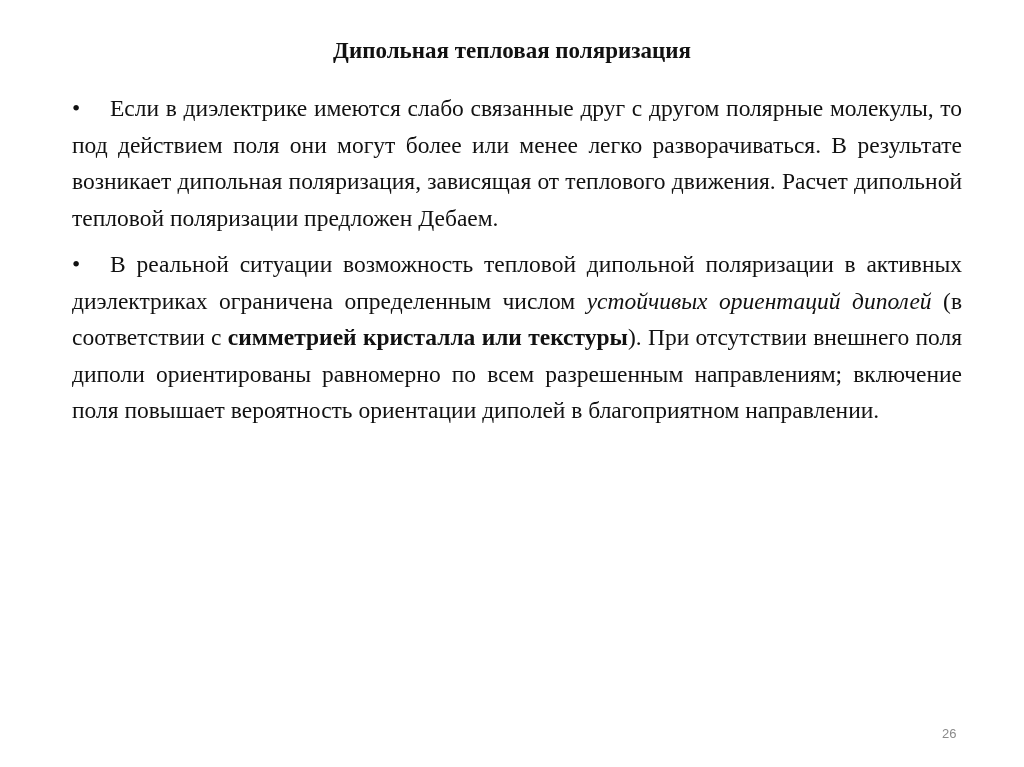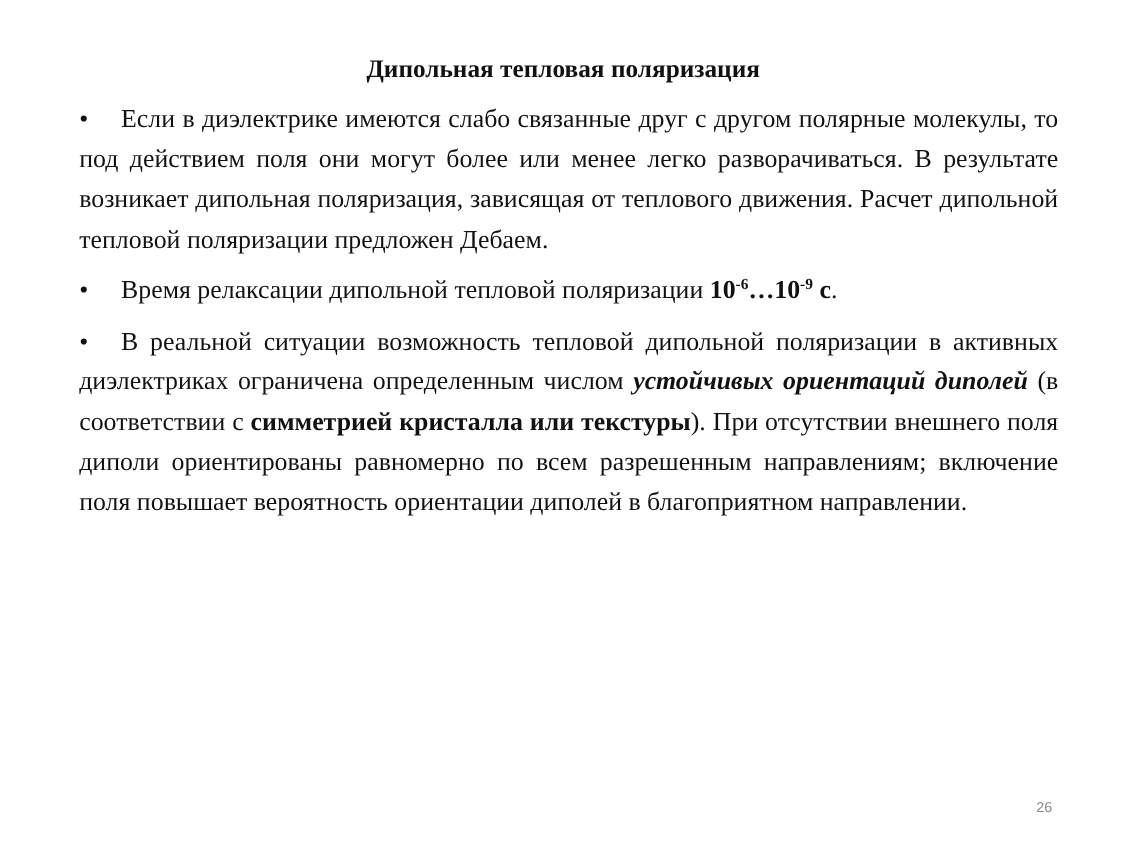--- a/index.html
+++ b/index.html
@@ -1,41 +1,38 @@
 <!DOCTYPE html>
 <html><head>
 <meta charset="utf-8">
 <style>
   html, body { margin: 0; padding: 0; background: #ffffff; }
   body { width: 1024px; height: 767px; position: relative; overflow: hidden;
          font-family: "Liberation Serif", "DejaVu Serif", serif; color: #111111; }
   .slide { position: absolute; left: 0; top: 0; width: 1024px; height: 767px; background: #ffffff; }
   .title { position: absolute; left: 0; width: 1024px; top: 36px; text-align: center;
-           font-weight: bold; font-size: 23px; line-height: 30px; margin-top: 12px; }
+           font-weight: bold; font-size: 23px; line-height: 30px; }
   .body { position: absolute; left: 72px; top: 90px; width: 906px; font-size: 23.5px; line-height: 36.5px; }
   .para { margin: 0 16px 10px 0; text-align: justify; text-align-last: left; }
   .bullet { display: inline-block; width: 38px; }
   .b { font-weight: bold; }
-  .bi { font-weight: bold; font-style: italic; }
+  .bi { font-weight: normal; font-style: italic; }
   sup { font-size: 14px; line-height: 0; vertical-align: 8px; }
   .page-num { position: absolute; left: 942px; top: 726px; font-family: "Liberation Sans", sans-serif;
               font-size: 13px; color: #8a8a8a; text-align: center; }
 </style>
 </head>
 <body>
 
 <div class="slide">
   <div class="title">Дипольная тепловая поляризация</div>
 
   <div class="body">
     <p class="para">
       <span class="bullet">•</span><span>Если в диэлектрике имеются слабо связанные друг с другом полярные молекулы, то под действием поля они могут более или менее легко разворачиваться. В результате возникает дипольная поляризация, зависящая от теплового движения. Расчет дипольной тепловой поляризации предложен Дебаем.</span>
     </p>
     <p class="para">
-      <span class="bullet">•</span><span>Время релаксации дипольной тепловой поляризации </span><span class="b"><span>10</span><sup>-6</sup><span>…</span><span>10</span><sup>-9</sup><span> с</span></span><span>.</span>
-    </p>
-    <p class="para">
       <span class="bullet">•</span><span>В реальной ситуации возможность тепловой дипольной поляризации в активных диэлектриках ограничена определенным числом </span><span class="bi">устойчивых ориентаций диполей</span><span> (в соответствии с </span><span class="b">симметрией кристалла или текстуры</span><span>). При отсутствии внешнего поля диполи ориентированы равномерно по всем разрешенным направлениям; включение поля повышает вероятность ориентации диполей в благоприятном направлении.</span>
     </p>
   </div>
 
   <div class="page-num">26</div>
 </div>
 
 </body></html>

